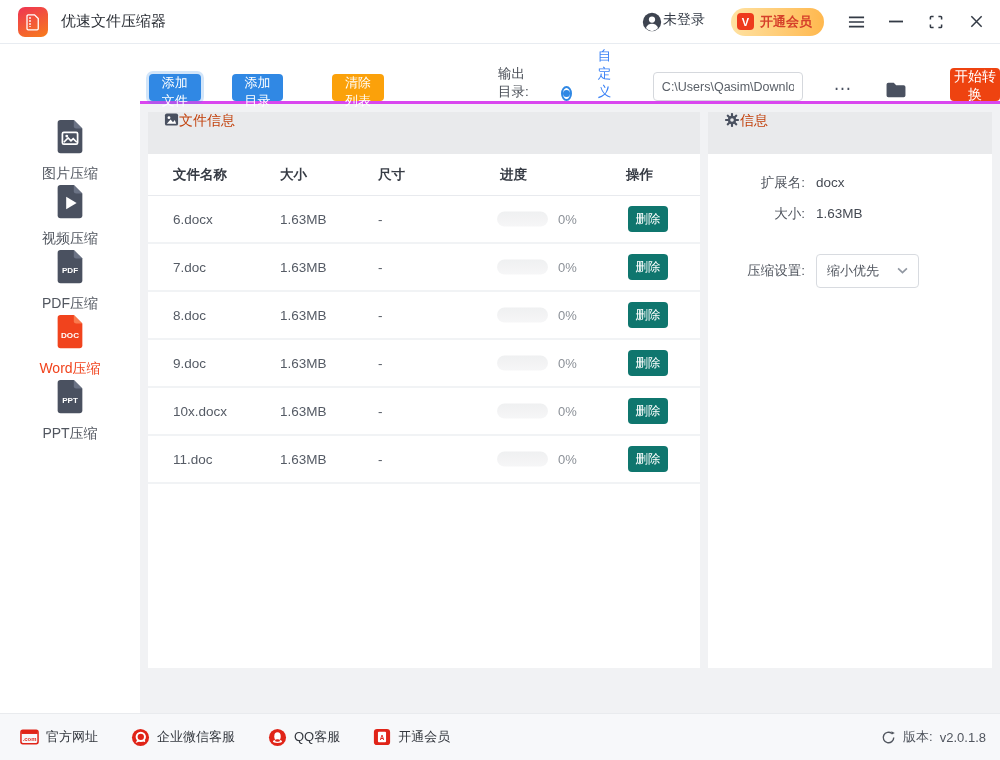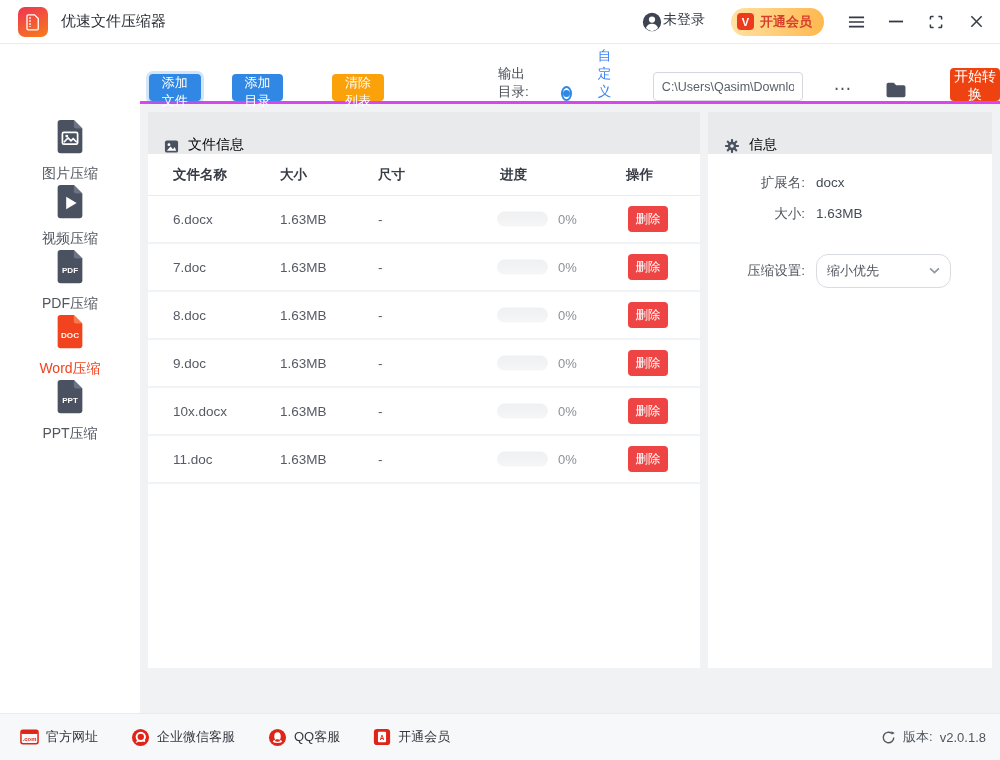--- a/index.html
+++ b/index.html
@@ -58,44 +58,44 @@
   .dots-btn { margin-left:9px; border:none; background:none; font-size:17px; color:#4a5160;
     letter-spacing:1px; cursor:pointer; line-height:1; padding:4px 2px; font-family:inherit; }
   .folder-btn { margin-left:9px; background:none; border:none; cursor:pointer; padding:2px; }
   .btn-start { margin-left:21px; width:88px; height:33px; background:#ee4310; color:#fff; border:none;
     border-radius:4px; font-size:14px; cursor:pointer; font-family:inherit; }
 
   
   .card { position:absolute; top:112px; background:#fff; }
   .file-card { left:148px; width:552px; height:556px; }
   .right-card { left:708px; width:284px; height:556px; }
-  .card-header { height:42px; background:#e9eaec; display:flex; align-items:flex-end; gap:9px;
-    padding-left:16px; font-size:14px; color:#000000; }
+  .card-header { height:42px; background:#e9eaec; display:flex; align-items:flex-start; 
+    padding-left:16px; font-size:14px; color:#c2410c; }
 
   
   .thead { position:relative; height:42px; border-bottom:1px solid #e8eaee; }
   .thead span { position:absolute; top:50%; transform:translateY(-50%); font-size:13.5px;
     font-weight:bold; color:#363b44; }
   .trow { position:relative; height:48px; border-bottom:2px solid #f1f3f5; }
   .trow > * { position:absolute; top:50%; transform:translateY(-50%); }
   .cell { font-size:13.5px; color:#555b65; }
   .c1 { left:25px; } .c2 { left:132px; } .c3 { left:230px; } .c4 { left:352px; } .c5 { left:478px; }
   .pill { left:349px; width:51px; height:15px; border-radius:8px;
     background:linear-gradient(180deg,#eff0f1,#f6f6f7); }
   .pct { left:410px; font-size:13px; color:#8c9198; }
-  .del-btn { left:480px; width:40px; height:26px; background:#ef4444; color:#fff; border:none;
+  .del-btn { left:480px; width:40px; height:26px; background:#0f766e; color:#fff; border:none;
     border-radius:4px; font-size:12.5px; cursor:pointer; font-family:inherit; }
 
   
   .info-body { padding-top:13px; height:86px; }
   .kv { display:flex; align-items:center; height:31px; }
   .kv .k { width:97px; text-align:right; font-size:13.5px; color:#51565f; }
   .kv .v { margin-left:11px; font-size:13.5px; color:#454a53; }
   .settings-body { padding-top:15px; }
-  .dropdown { margin-left:11px; width:135px; height:34px; border:1px solid #d8dbe0; border-radius:12px;
+  .dropdown { margin-left:11px; width:103px; height:34px; border:1px solid #d8dbe0; border-radius:4px;
     display:flex; align-items:center; justify-content:space-between; padding:0 10px; cursor:pointer;
     font-size:13px; color:#51565f; background:#fff; }
 
   
   .footer { position:absolute; left:0; right:0; bottom:0; height:47px; background:#f7f8fa;
     border-top:1px solid #e9ebee; display:flex; align-items:center; padding:0 14px 0 20px; }
   .flink { display:flex; align-items:center; gap:7px; margin-right:33px; cursor:pointer; }
   .flink span { font-size:13px; color:#34383f; }
   .version { margin-left:auto; display:flex; align-items:center; gap:7px; }
   .version span { font-size:13px; color:#51565f; }

